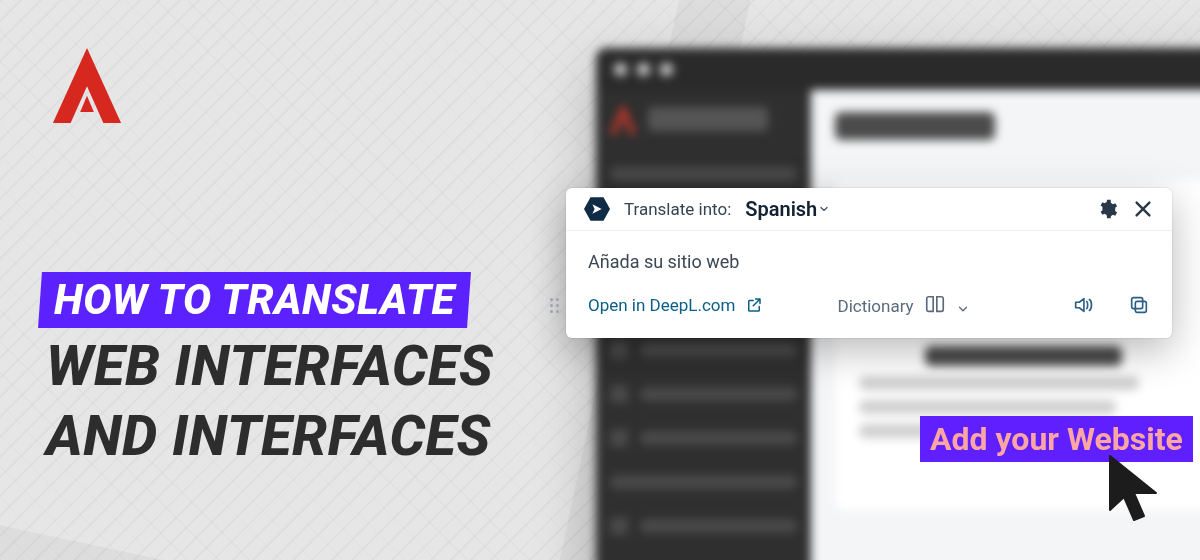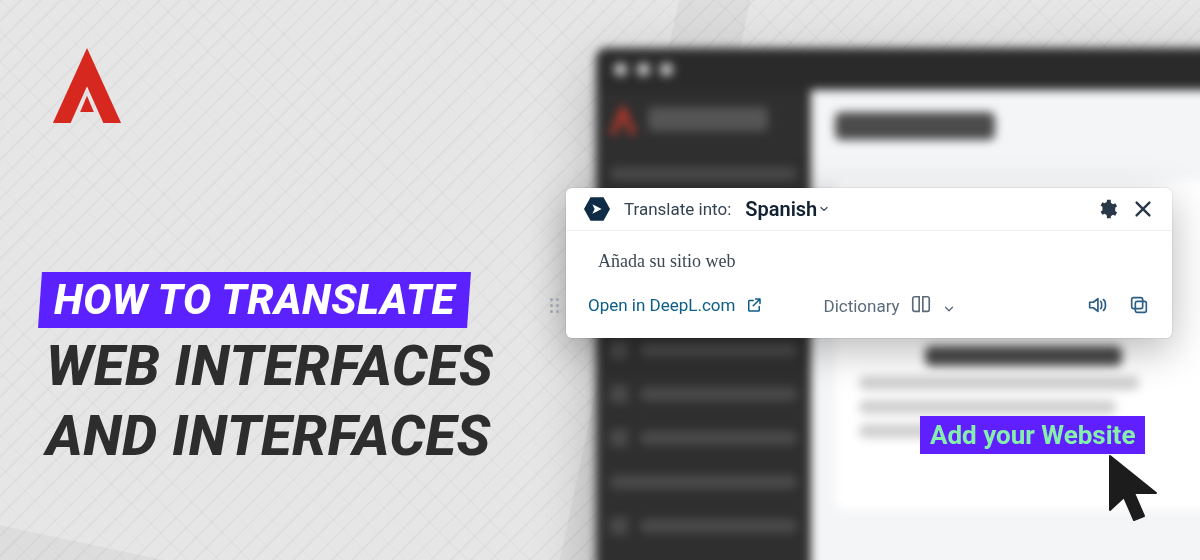--- a/index.html
+++ b/index.html
@@ -131,44 +131,44 @@
     background:#0f2b46;
     clip-path: polygon(25% 5%,75% 5%,100% 50%,75% 95%,25% 95%,0 50%);
     display:flex;align-items:center;justify-content:center;
   }
   .hex svg{width:14px;height:14px;}
   .tlabel { font-size:17px; color:#344351; }
   .lang { font-size:20px; font-weight:600; color:#122233; display:flex; align-items:center; gap:1px; cursor:pointer;}
   .chev { width:12px;height:12px; }
   .spacer{flex:1;}
   .icobtn{ width:22px;height:22px; color:#2a394a; cursor:pointer; display:flex;align-items:center;justify-content:center;}
-  .popup-body { padding:20px 32px 8px; font-size:18px; color:#3b4752;font-family:Liberation Serif, serif; }
+  .popup-body { padding:20px 22px 8px; font-size:18px; color:#3b4752; }
   .popup-foot {
     display:flex; align-items:center;
-    padding:14px 22px 22px; gap:20px;
+    padding:14px 22px 22px; gap:34px;
     color:#2a5e86;
     font-size:17px;
   }
   .openlink { color:#0a5e87; display:flex; align-items:center; gap:10px; cursor:pointer;}
   .dict { color:#5b6b7b; display:flex; align-items:flex-end; gap:10px; cursor:pointer; margin-left:40px;}
   .footspacer{flex:1;}
   .dragdots{
     position:absolute; left:-16px; top:110px;
     width:12px;height:20px;
     display:grid; grid-template-columns:repeat(2,3px); grid-auto-rows:3px; gap:3px;
   }
   .dragdots i{background:#9aa3ad;border-radius:50%;}
 
   
   .selection {
     position:absolute;
     left:920px; top:416px;
     background:#5f1fff;
-    color:#86efac;
-    font-size:26px;
+    color:#fca5a5;
+    font-size:32px;
     font-weight:700;
     padding:4px 10px;
     white-space:nowrap;
   }
   .cursor {
     position:absolute;
     left:1108px; top:454px;
     width:60px;height:70px;
   }
 </style>

